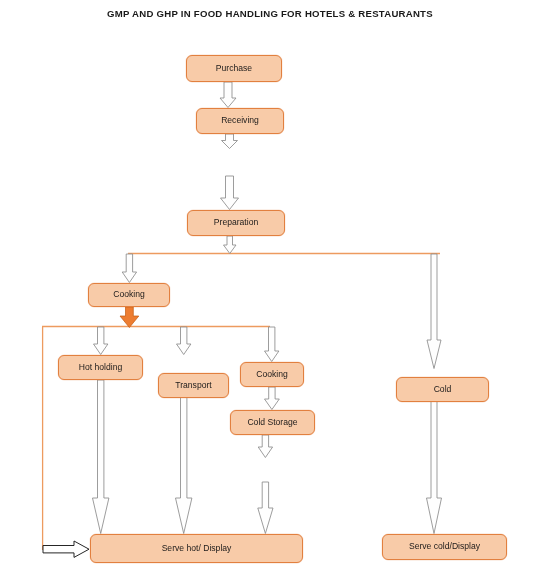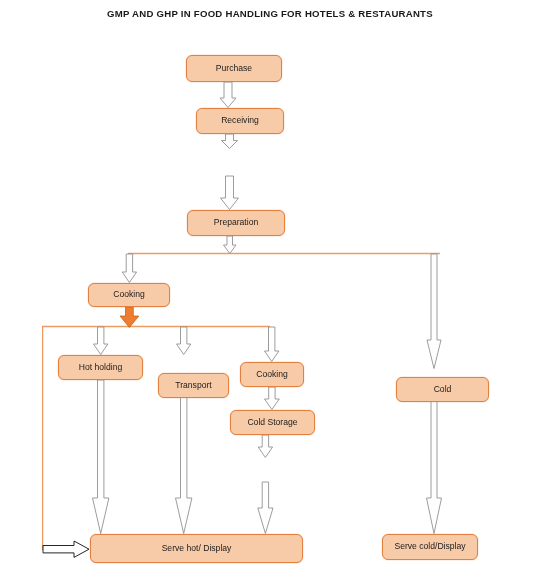--- a/index.html
+++ b/index.html
@@ -155,15 +155,15 @@
 
   <div class="node" style="left:240px;top:362px;width:64px;height:25px;">Cooking</div>
 
   <div class="node" style="left:230px;top:410px;width:85px;height:25px;">Cold Storage</div>
 
 
   <div class="node" style="left:396px;top:369px;width:93px;height:25px;margin-top:8px;">Cold</div>
 
   <div class="node" style="left:90px;top:534px;width:213px;height:29px;">Serve hot/ Display</div>
 
-  <div class="node" style="left:382px;top:534px;width:96px;height:26px;">Serve cold/Display</div>
+  <div class="node" style="left:382px;top:534px;width:125px;height:26px;">Serve cold/Display</div>
 
 </div>
 
 </body></html>

